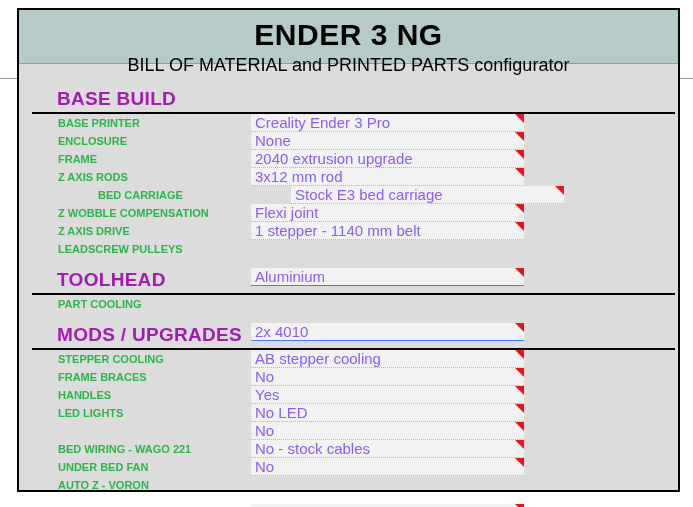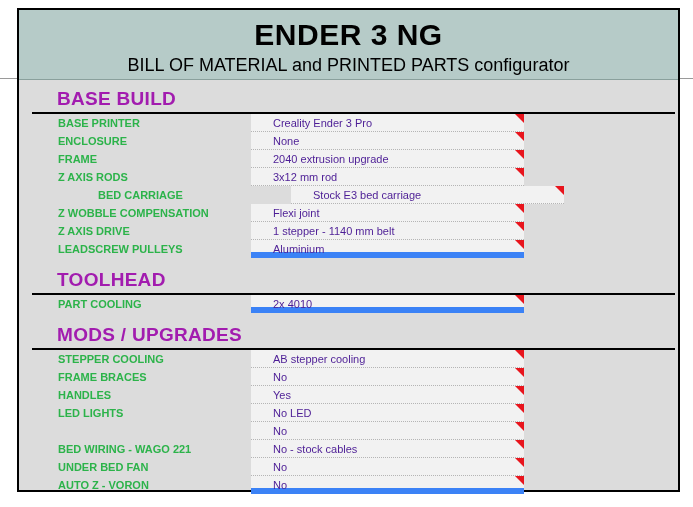--- a/index.html
+++ b/index.html
@@ -38,21 +38,21 @@
     box-sizing: border-box;
     background: #dcdcdc;
   }
 
   
   #title-block {
     position: absolute;
     left: 0;
     top: 0;
     width: 659px;
-    height: 70px;
+    height: 54px;
     background: #b6cbc8;
     box-sizing: border-box;
     border-bottom: 1px solid #8aa09c;
   }
   #main-title {
     position: absolute;
     left: 0;
     top: 6px;
     width: 659px;
     text-align: center;
@@ -125,27 +125,27 @@
   .row .valcell {
     position: absolute;
     left: 232px;
     top: 0;
     width: 273px;
     height: 18px;
     background: #f2f2f2;
     box-sizing: border-box;
     border-bottom: 1px dotted #b5b5b5;
   }
-  .row.last .valcell { border-bottom: 6px solid #3b82f6; }
+  .row.last .valcell { border-bottom: 1px solid #3b82f6; margin-top: 28px; }
   .row .valtext {
     position: absolute;
-    left: 22px;
+    left: 4px;
     top: 1px;
-    font-size: 11px;
-    color: #4c1d95;
+    font-size: 15px;
+    color: #8b5cf6;
     line-height: 16px;
     white-space: nowrap;
   }
   
   .row .note-marker {
     position: absolute;
     right: 0;
     top: 0;
     width: 0;
     height: 0;

